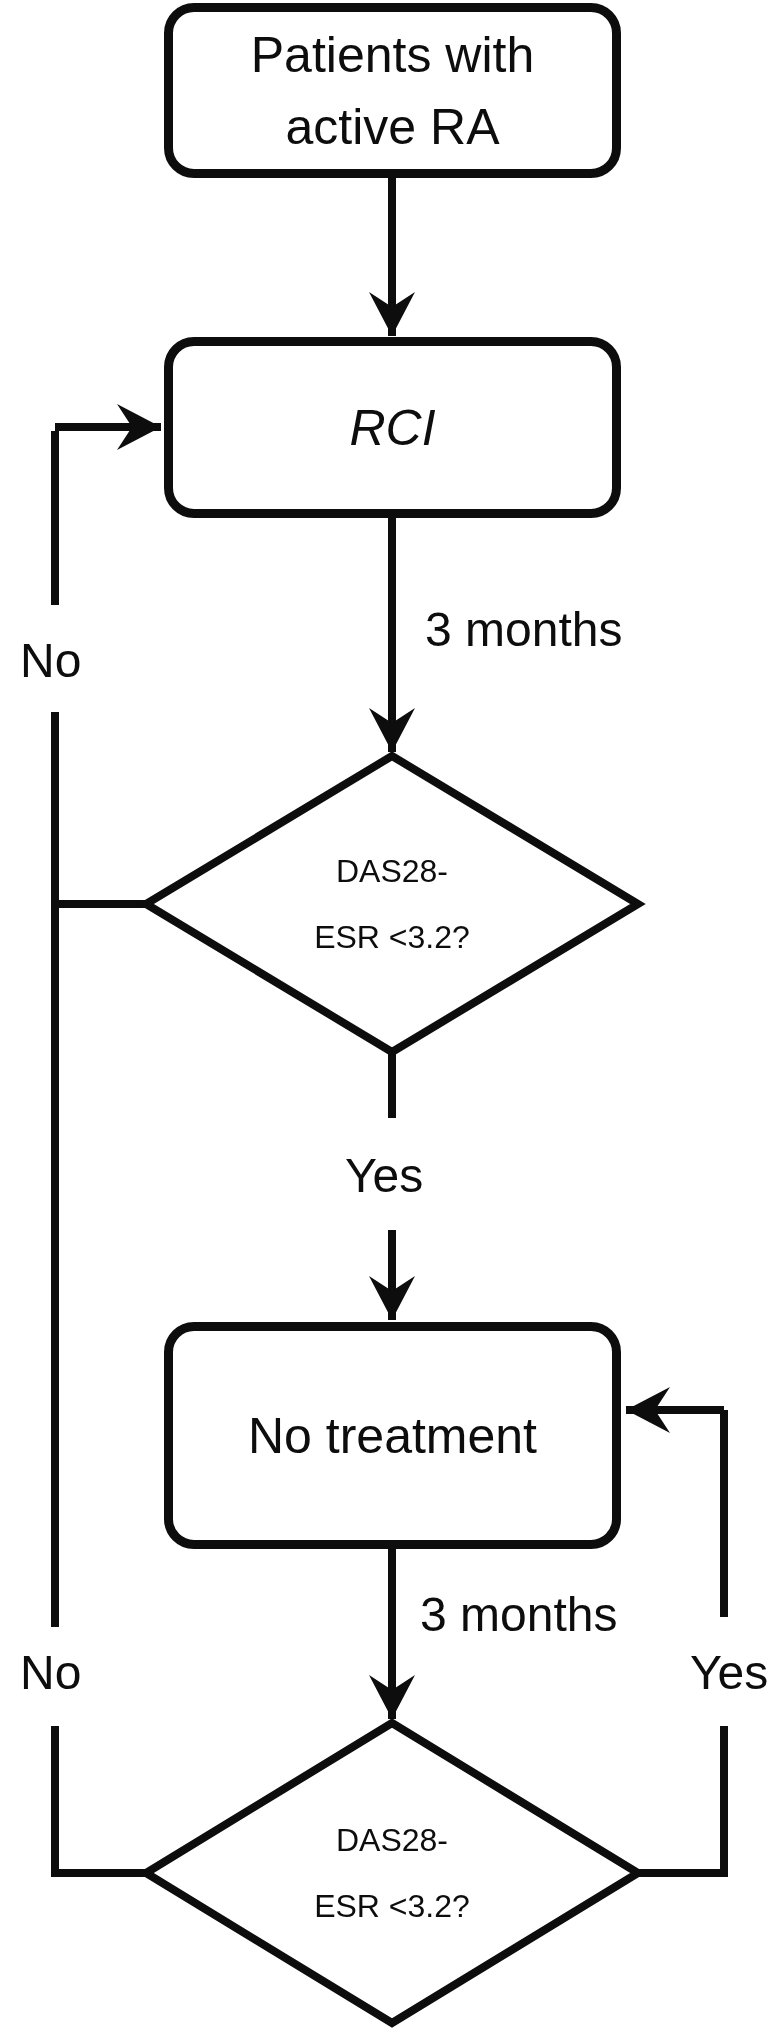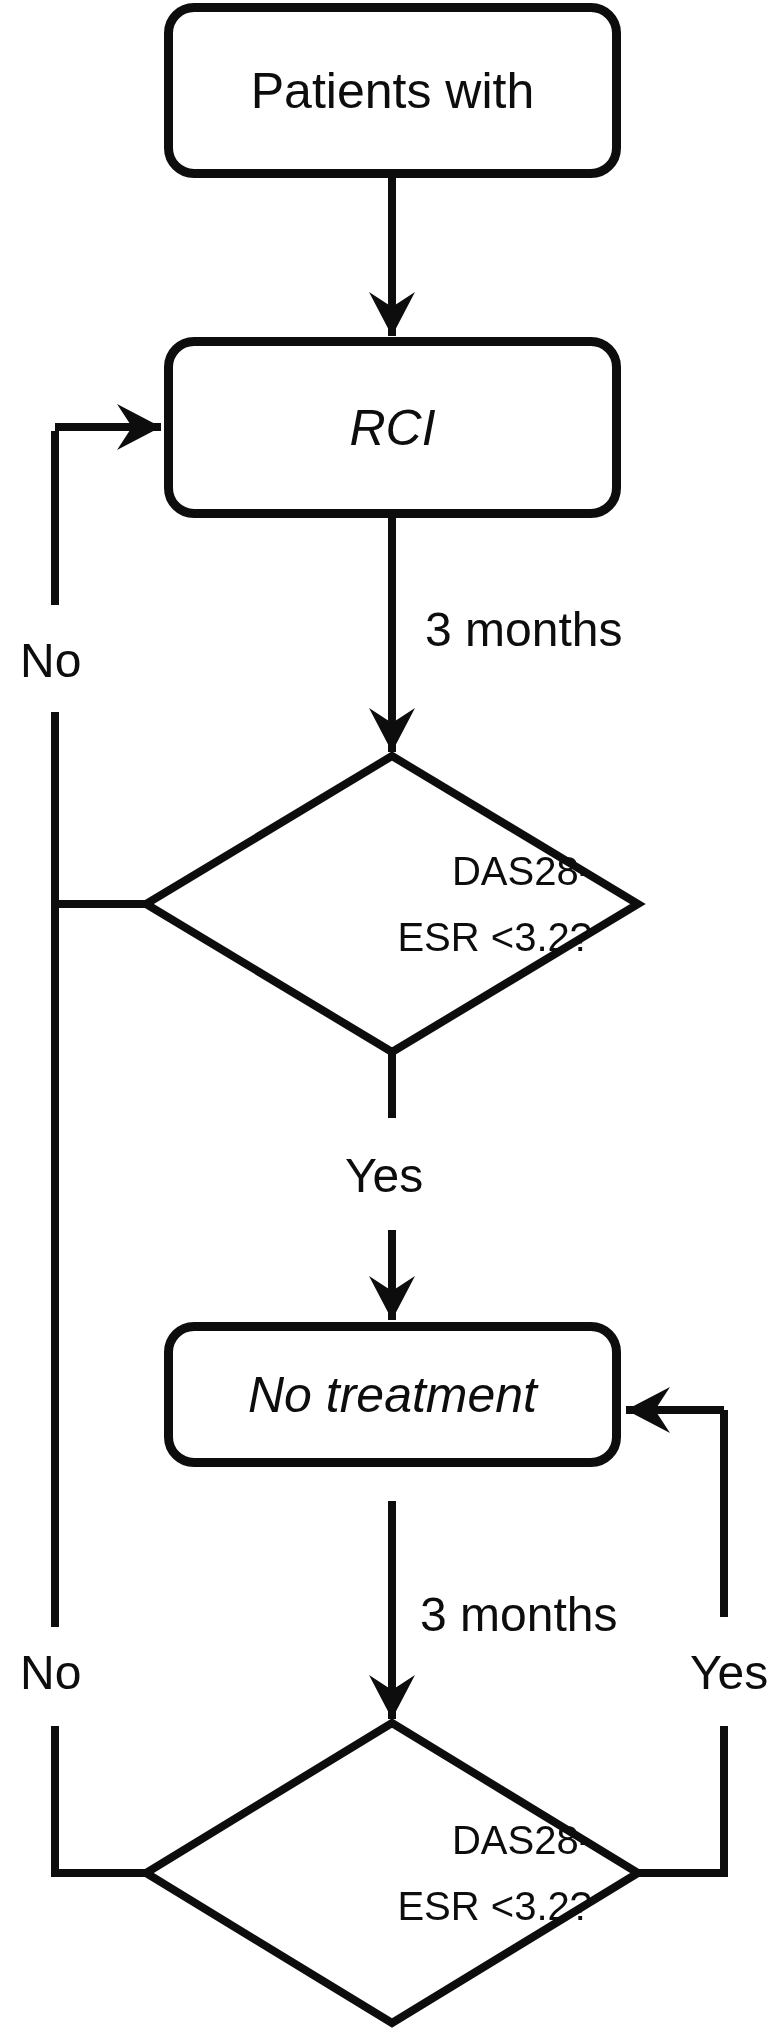--- a/index.html
+++ b/index.html
@@ -36,26 +36,26 @@
     display: flex;
     flex-direction: column;
     align-items: center;
     justify-content: center;
     text-align: center;
     font-size: 50px;
     line-height: 72px;
   }
   .node-start     { left: 164px; top: 3px;    width: 457px; height: 175px; }
   .node-rci       { left: 164px; top: 337px;  width: 457px; height: 181px; font-style: italic; }
-  .node-treatment { left: 164px; top: 1322px; width: 457px; height: 145px; font-style: italic; }
+  .node-treatment { left: 164px; top: 1322px; width: 457px; height: 227px; }
   .diamond-label {
     position: absolute;
     width: 400px;
-    text-align: right;
-    font-size: 40px;
+    text-align: center;
+    font-size: 32px;
     line-height: 66px;
   }
   .diamond-label-1 { left: 192px; top: 838px; }
   .diamond-label-2 { left: 192px; top: 1807px; }
   .lbl {
     position: absolute;
     font-size: 48px;
     line-height: 56px;
     white-space: nowrap;
   }
@@ -89,20 +89,21 @@
     <path class="edge" marker-end="url(#arw)" d="M392,1501 V1719"></path>
     <path class="edge" marker-end="url(#arw)" d="M55,427 H161"></path>
     <path class="edge" marker-end="url(#arw)" d="M724,1410 H626"></path>
 
     <polygon class="diamond" points="392,756 638,904 392,1052 146,904"></polygon>
     <polygon class="diamond" points="392,1723 638,1873 392,2023 146,1873"></polygon>
   </svg>
 
   <div class="node node-start">
     <span>Patients with</span>
+    <span>active RA</span>
   </div>
 
   <div class="node node-rci">
     <span>RCI</span>
   </div>
 
   <div class="node node-treatment">
     <span>No treatment</span>
   </div>
 

